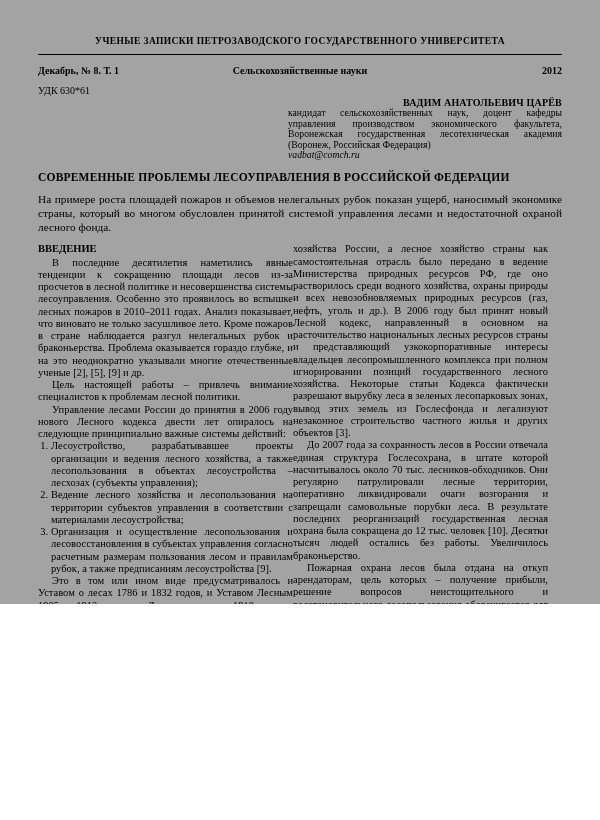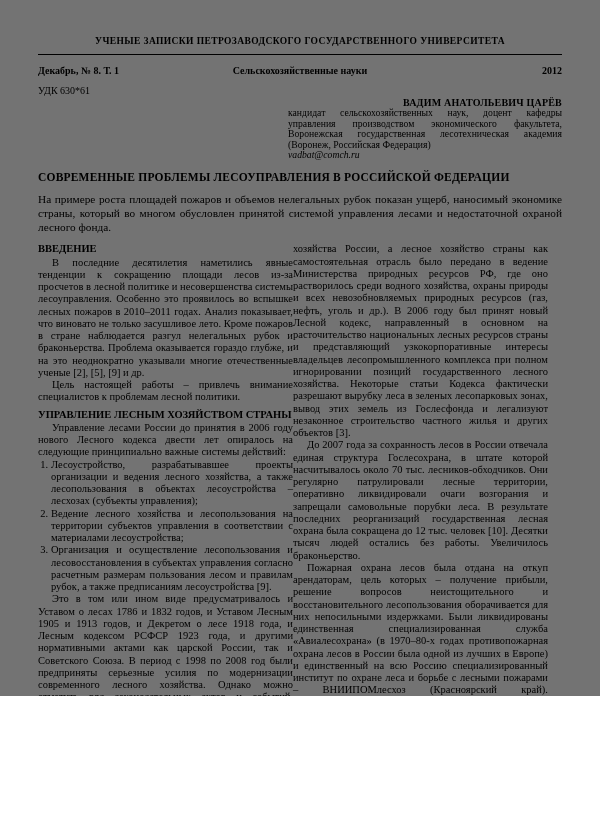--- a/index.html
+++ b/index.html
@@ -1,18 +1,18 @@
 <!DOCTYPE html>
 <html lang="ru"><head>
 <meta charset="utf-8">
 <style>
   html, body { margin: 0; padding: 0; background: #ffffff; }
   .page {
-    width: 600px; height: 696px;
-    background: #737373; color: #000000;
+    width: 600px; height: 604px;
+    background: #a3a3a3; color: #000000;
     font-family: "Liberation Serif", serif;
     position: relative; box-sizing: border-box;
     padding: 36px 38px 0 38px;
     overflow: hidden;
   }
   .journal-header {
     text-align: center; font-weight: bold;
     font-size: 9.5px; letter-spacing: 0.4px;
     white-space: nowrap;
   }
@@ -84,21 +84,20 @@
   <div class="article-title">СОВРЕМЕННЫЕ ПРОБЛЕМЫ ЛЕСОУПРАВЛЕНИЯ В РОССИЙСКОЙ ФЕДЕРАЦИИ</div>
 
   <div class="abstract">На примере роста площадей пожаров и объемов нелегальных рубок показан ущерб, наносимый экономике страны, который во многом обусловлен принятой системой управления лесами и недостаточной охраной лесного фонда.</div>
 
   <div class="columns">
 
     <div class="col">
       <div class="col-heading first">ВВЕДЕНИЕ</div>
       <p>В последние десятилетия наметились явные тенденции к сокращению площади лесов из-за просчетов в лесной политике и несовершенства системы лесоуправления. Особенно это проявилось во вспышке лесных пожаров в 2010–2011 годах. Анализ показывает, что виновато не только засушливое лето. Кроме пожаров в стране наблюдается разгул нелегальных рубок и браконьерства. Проблема оказывается гораздо глубже, и на это неоднократно указывали многие отечественные ученые [2], [5], [9] и др.</p>
       <p>Цель настоящей работы – привлечь внимание специалистов к проблемам лесной политики.</p>
-      <div class="col-heading">УПРАВЛЕНИЕ ЛЕСНЫМ ХОЗЯЙСТВОМ СТРАНЫ</div>
       <p>Управление лесами России до принятия в 2006 году нового Лесного кодекса двести лет опиралось на следующие принципиально важные системы действий:</p>
       <div class="num-list">
         <div class="num-item">
           <span class="num">1.</span>
           <span class="num-text">Лесоустройство, разрабатывавшее проекты организации и ведения лесного хозяйства, а также лесопользования в объектах лесоустройства – лесхозах (субъекты управления);</span>
         </div>
         <div class="num-item">
           <span class="num">2.</span>
           <span class="num-text">Ведение лесного хозяйства и лесопользования на территории субъектов управления в соответствии с материалами лесоустройства;</span>
         </div>

